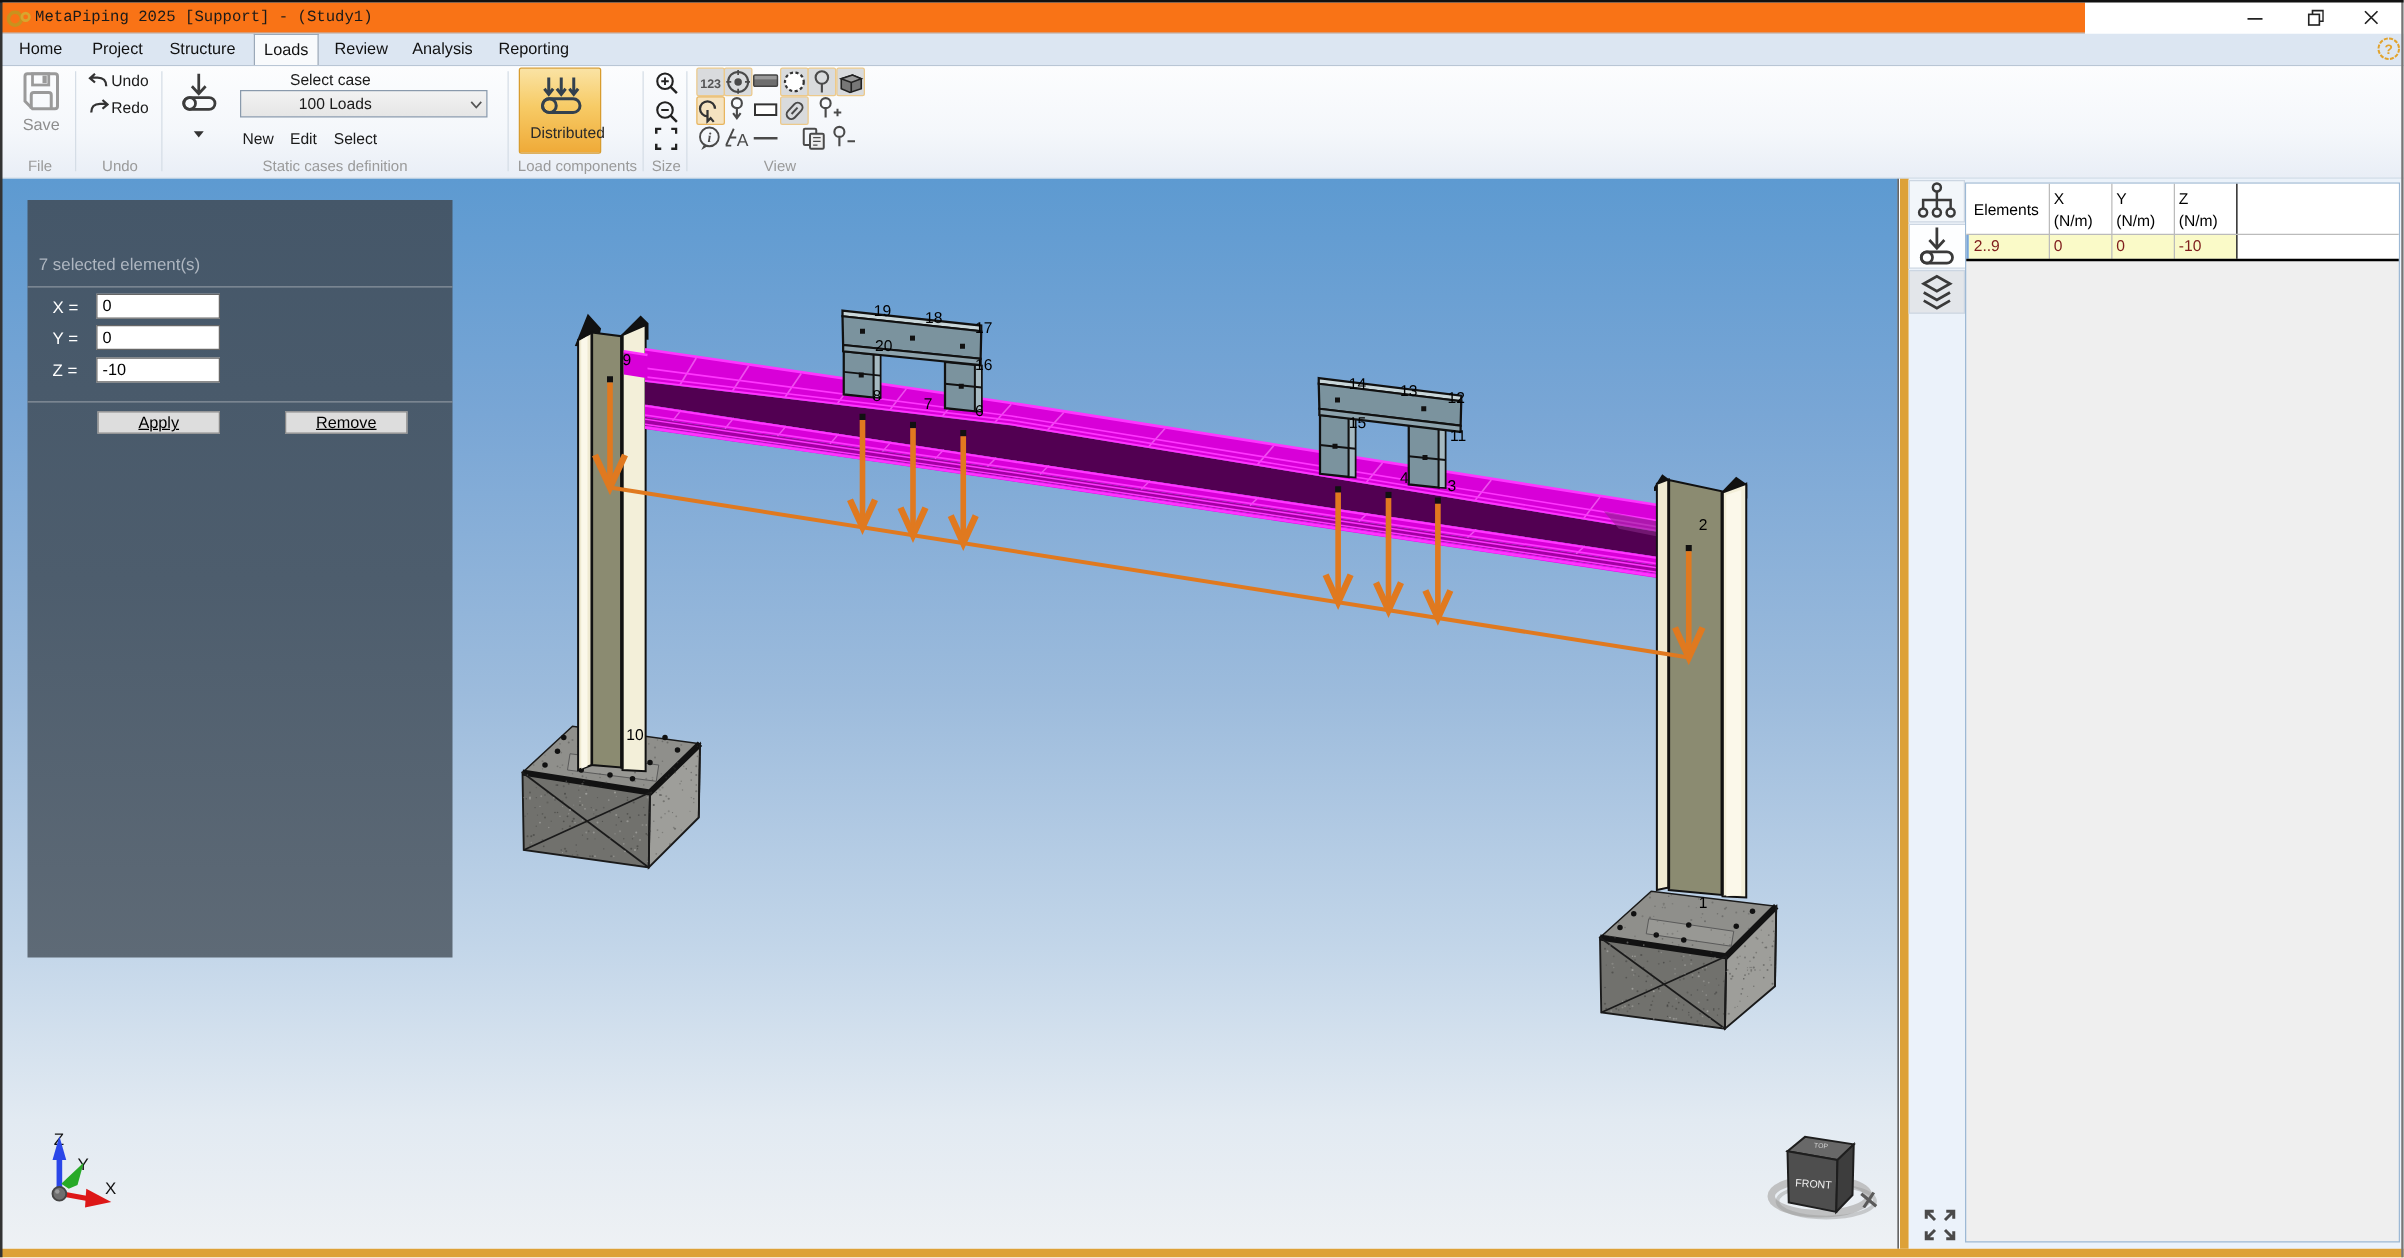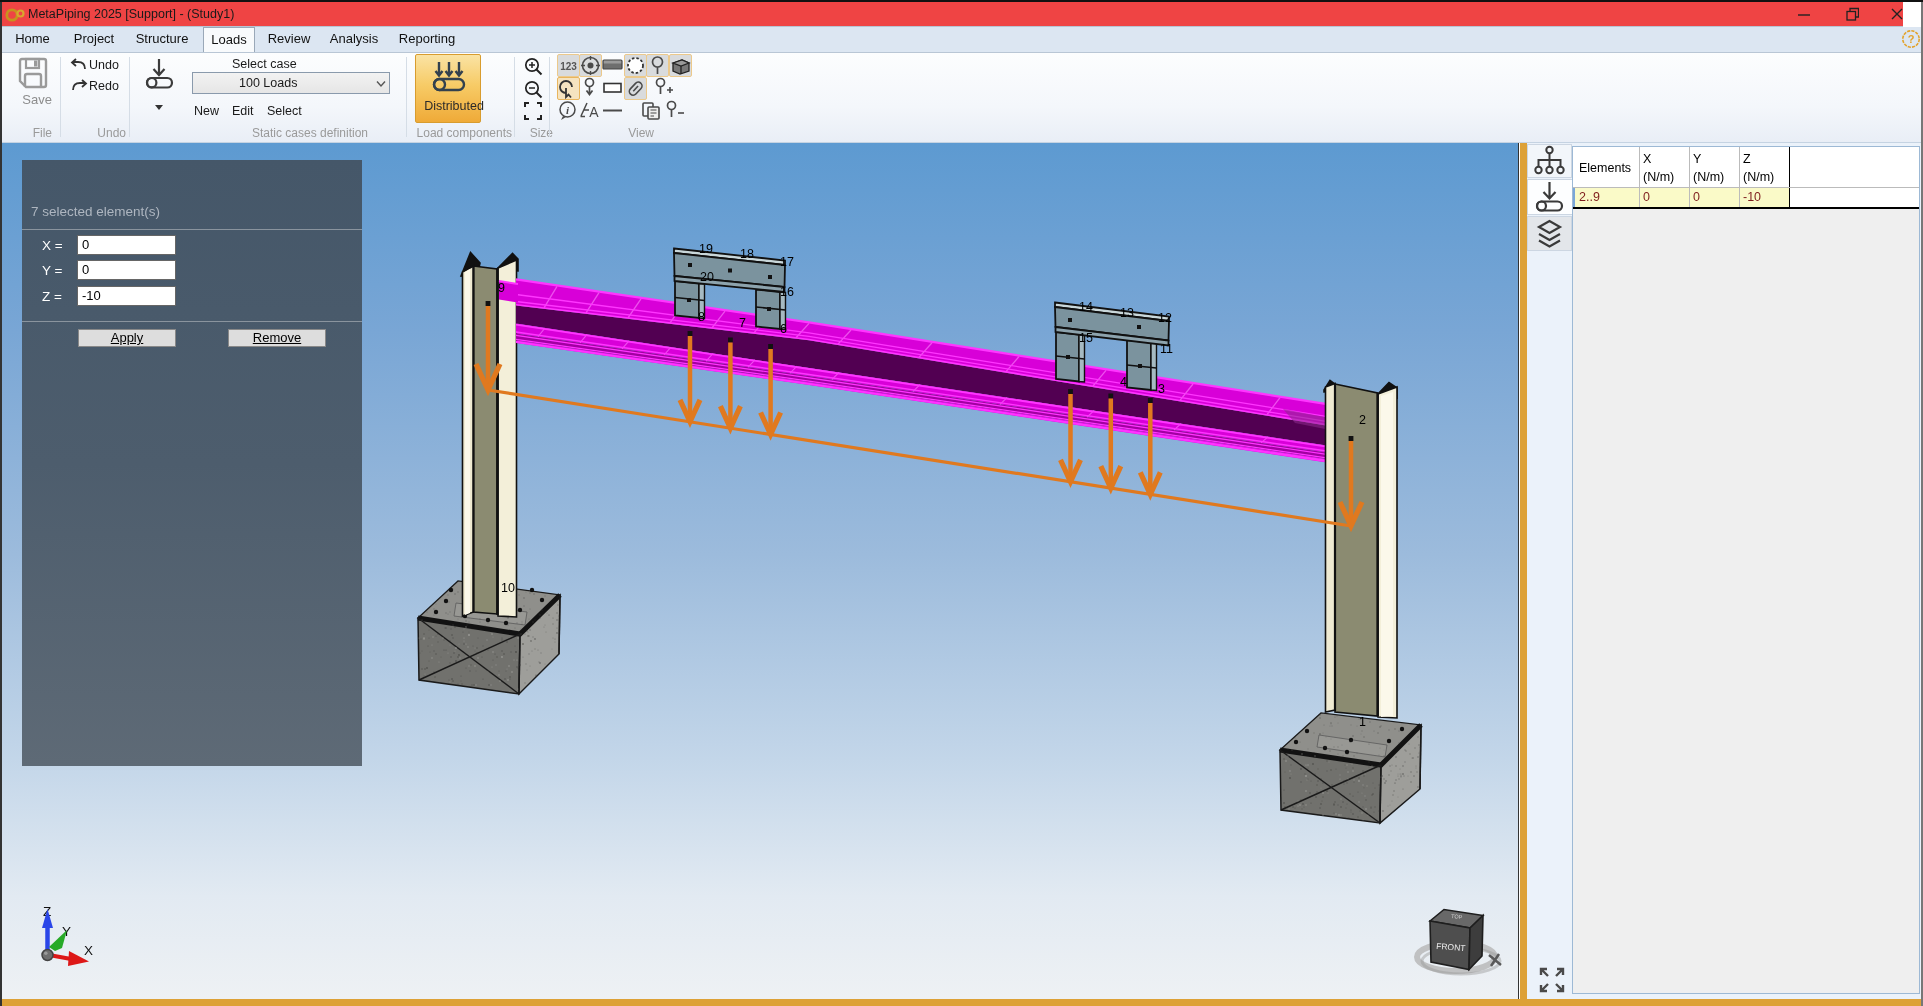--- a/index.html
+++ b/index.html
@@ -3,31 +3,31 @@
 <meta charset="utf-8">
 <style>
 * { margin:0; padding:0; box-sizing:border-box; }
 html,body { width:1923px; height:1006px; overflow:hidden; font-family:"Liberation Sans", sans-serif; }
 body { position:relative; background:#fff; }
 #topedge { position:absolute; left:0; top:0; width:1923px; height:2px; background:#111; z-index:50; }
 #leftedge { position:absolute; left:0; top:0; width:2px; height:1006px; background:#333; z-index:49; }
 #rightedge { position:absolute; left:1921px; top:0; width:2px; height:1006px; background:#777; z-index:49; }
 .abs { position:absolute; }
 
-#titlebar { position:absolute; left:0; top:2px; width:1903px; height:25px; background:#ef4444; border-bottom:1px solid #b8c4d2; }
+#titlebar { position:absolute; left:0; top:2px; width:1668px; height:25px; background:#f97316; border-bottom:1px solid #b8c4d2;font-family:Liberation Mono, monospace; }
 #title-text { position:absolute; left:28px; top:5px; font-size:12.5px; color:#1a1a1a; }
 .winbtn { position:absolute; top:0; width:14px; height:22px; color:#222; }
 
 #menubar { position:absolute; left:0; top:27px; width:1923px; height:26px; background:#dce6f2; border-bottom:1px solid #b9c6d5; }
 .tab { position:absolute; top:0; height:25px; font-size:13px; color:#111; text-align:center; line-height:24px; }
 .tab.active { background:#f8fafc; border-left:1px solid #9aa8b8; border-right:1px solid #9aa8b8; border-top:1px solid #9aa8b8; }
 
 #ribbon { position:absolute; left:0; top:53px; width:1923px; height:90px; background:linear-gradient(180deg,#fcfdfe 0%,#f4f7fb 60%,#e9eef6 100%); border-bottom:1px solid #c5d3e2; }
 .gsep { position:absolute; top:4px; height:80px; width:1px; background:#d5dde6; }
-.glabel { position:absolute; top:73px; font-size:12px; color:#9a9a9a; text-align:right; }
+.glabel { position:absolute; top:73px; font-size:12px; color:#9a9a9a; text-align:center; }
 .rtxt { font-size:12.5px; color:#1a1a1a;margin-left:40px; }
 .ribbtn { position:absolute; font-size:12.5px; color:#1a1a1a; }
 .vicon { position:absolute; width:23px; height:23px; }
 .vicon.tg { background:#d9dbdd; border:1px solid #ecc98b; border-radius:2px; }
 .vicon.tg2 { background:#f5e3c0; border:1px solid #e8b55e; border-radius:2px; }
 
 #viewport { position:absolute; left:0; top:143px; width:1519px; height:856px; border-left:1px solid #222; border-right:1px solid #333;
   background:linear-gradient(180deg,#5d9ad1 0%,#79a6d5 22%,#9cbbdc 48%,#c3d6e9 72%,#e2eaf2 88%,#eef1f4 100%); }
 
 #lpanel { position:absolute; left:21px; top:17px; width:340px; height:606px; background:linear-gradient(180deg,#455769 0%,#4d5d6d 50%,#5e6a76 100%); }

